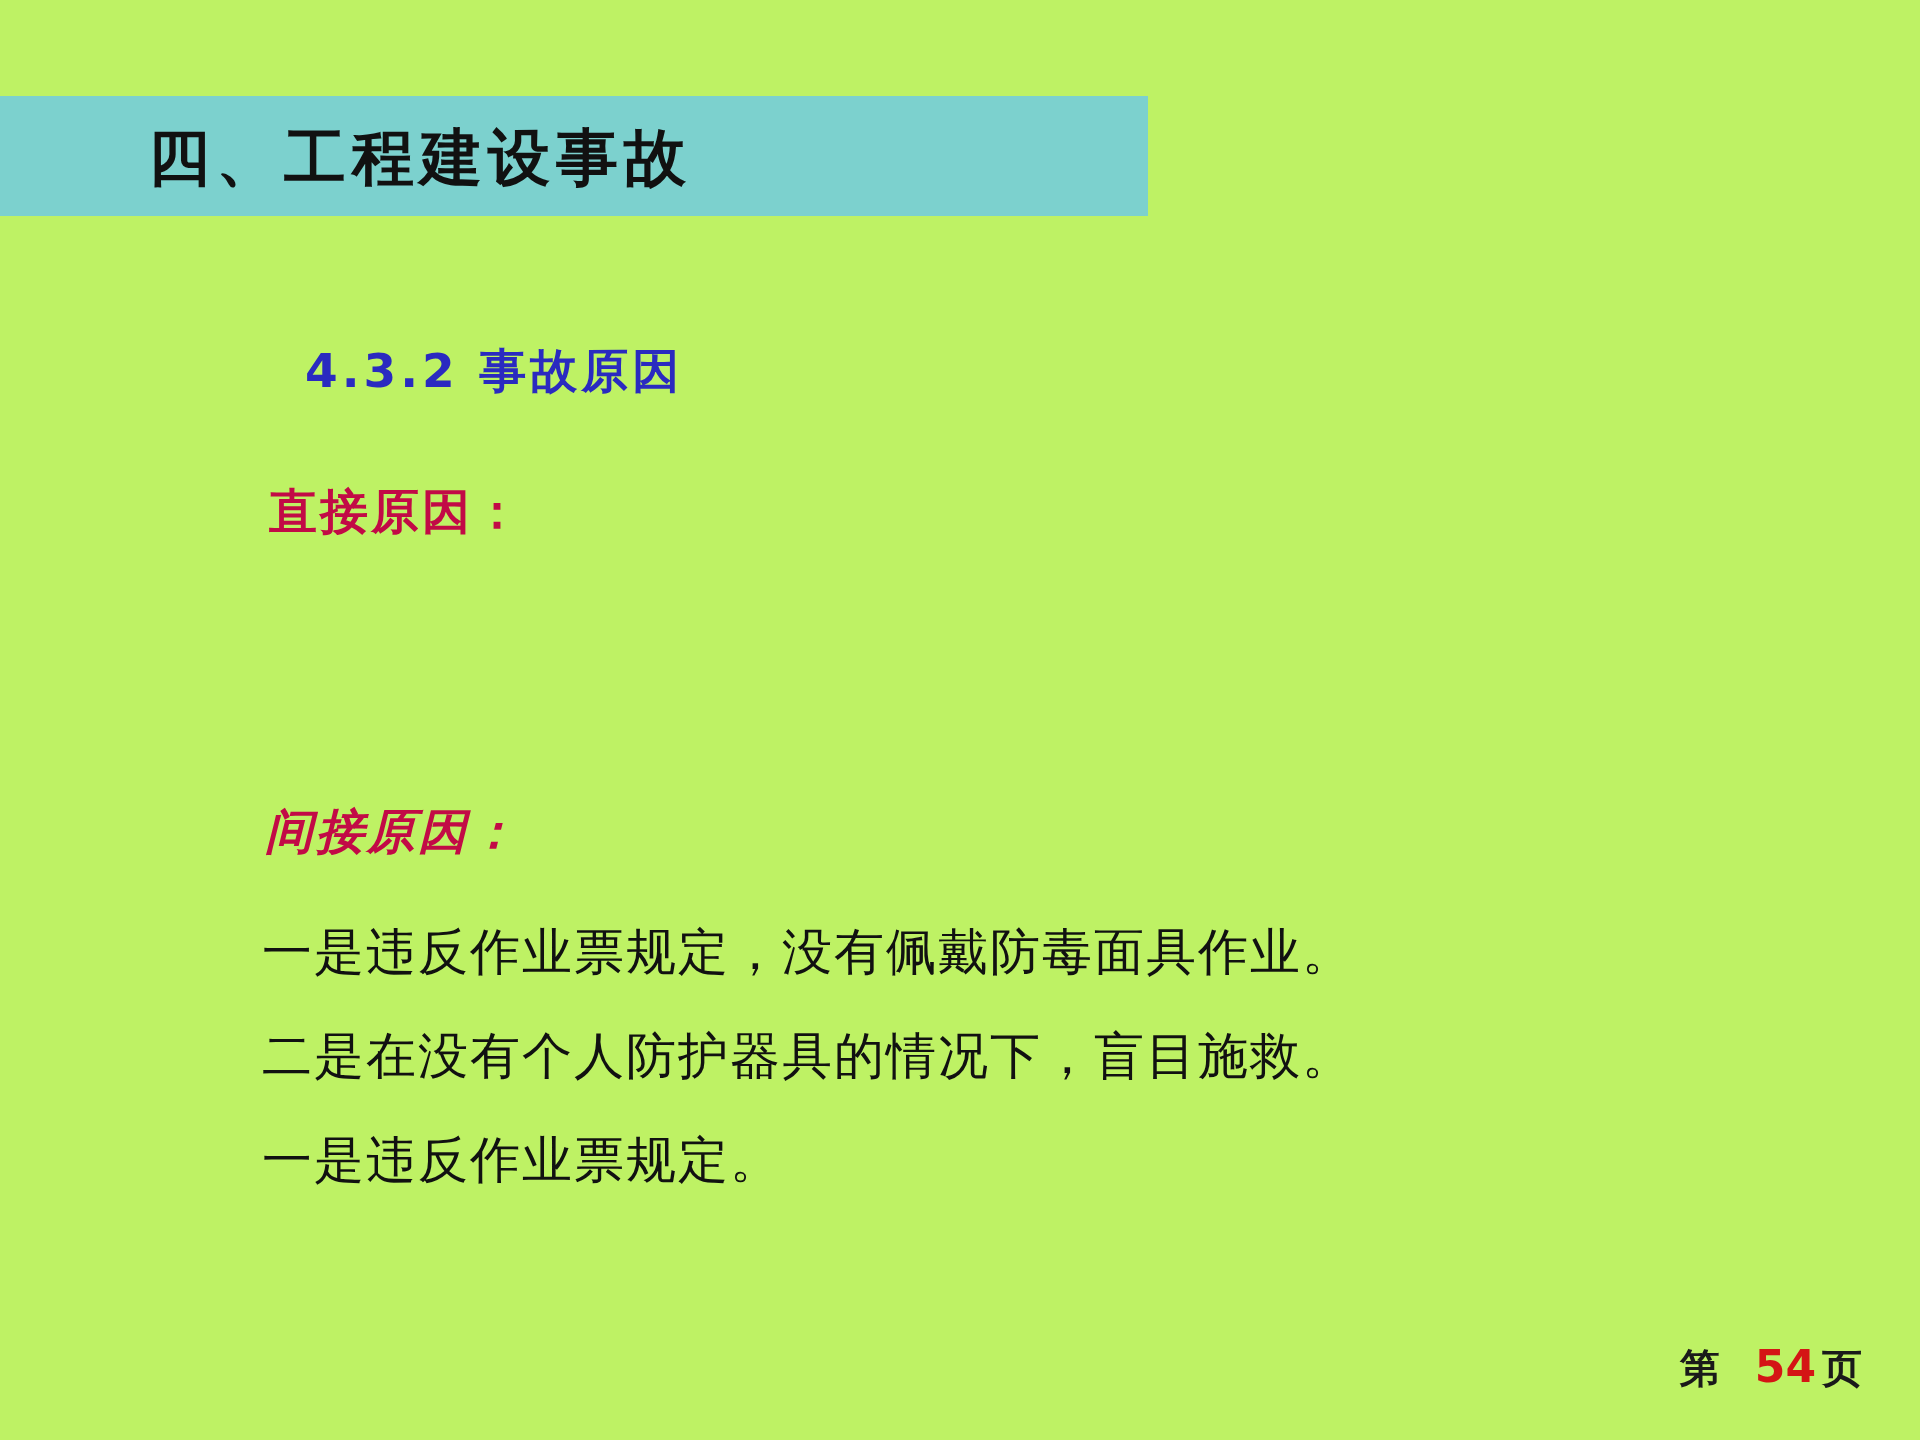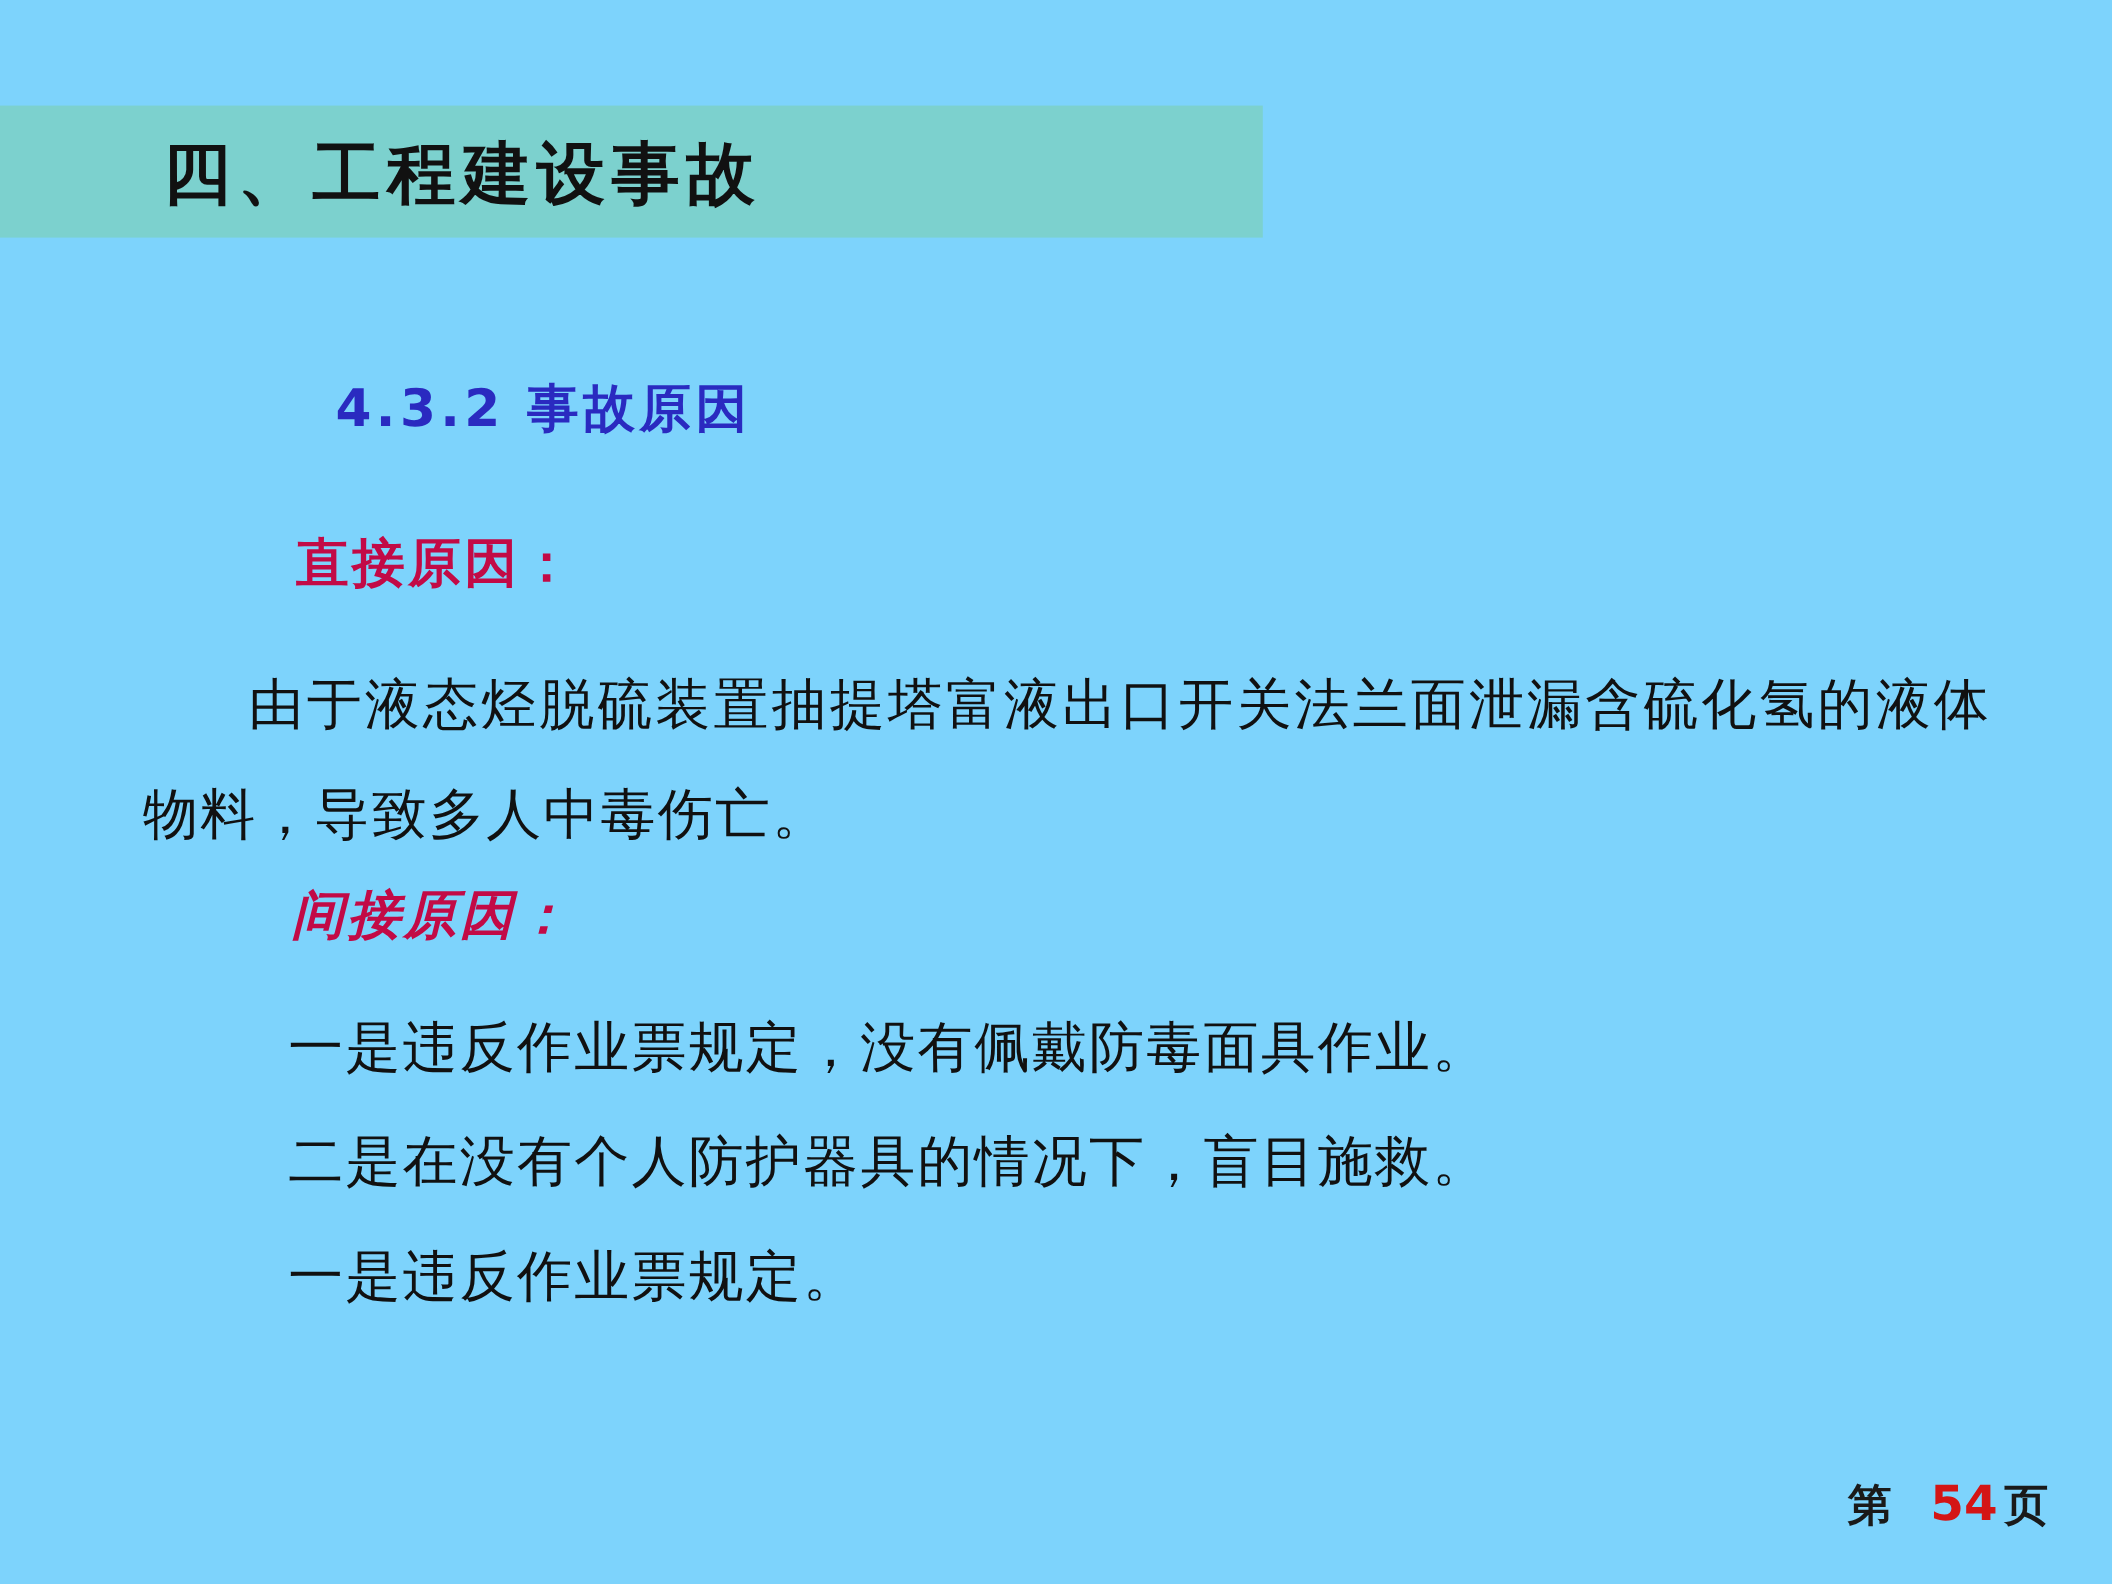--- a/index.html
+++ b/index.html
@@ -11,21 +11,21 @@
     width: 1920px;
     height: 1440px;
     position: relative;
     font-family: "DejaVu Sans", sans-serif;
     overflow: hidden;
   }
 
   .slide {
     position: absolute;
     inset: 0;
-    background: #7dd3fc;
+    background: #bef264;
   }
 
   
   .header-band {
     position: absolute;
     left: 0;
     top: 96px;
     width: 1148px;
     height: 120px;
     background: #7CD1CE;
@@ -130,21 +130,20 @@
 
 <div class="slide">
 
   <div class="header-band"></div>
   <div class="header-title">四、工程建设事故</div>
 
   <div class="section-heading">4.3.2 事故原因</div>
 
   <div class="sub-heading direct">直接原因：</div>
 
-  <div class="body-para">由于液态烃脱硫装置抽提塔富液出口开关法兰面泄漏含硫化氢的液体物料，导致多人中毒伤亡。</div>
 
   <div class="sub-heading indirect">间接原因：</div>
 
   <ul class="reason-list">
     <li>一是违反作业票规定，没有佩戴防毒面具作业。</li>
     <li>二是在没有个人防护器具的情况下，盲目施救。</li>
     <li>一是违反作业票规定。</li>
   </ul>
 
   <div class="page-number">

